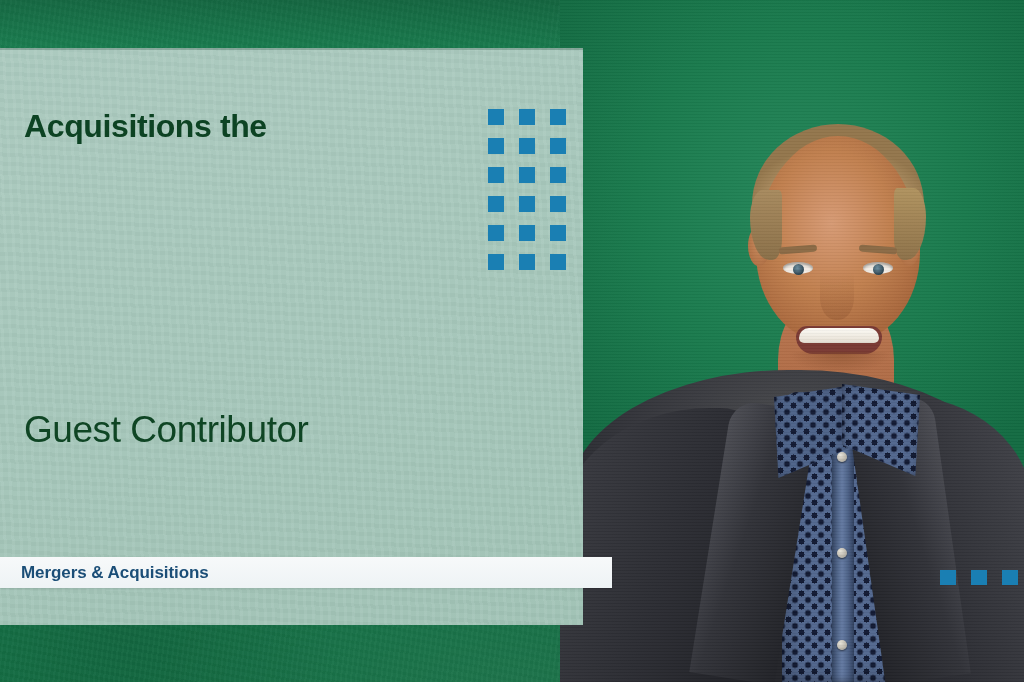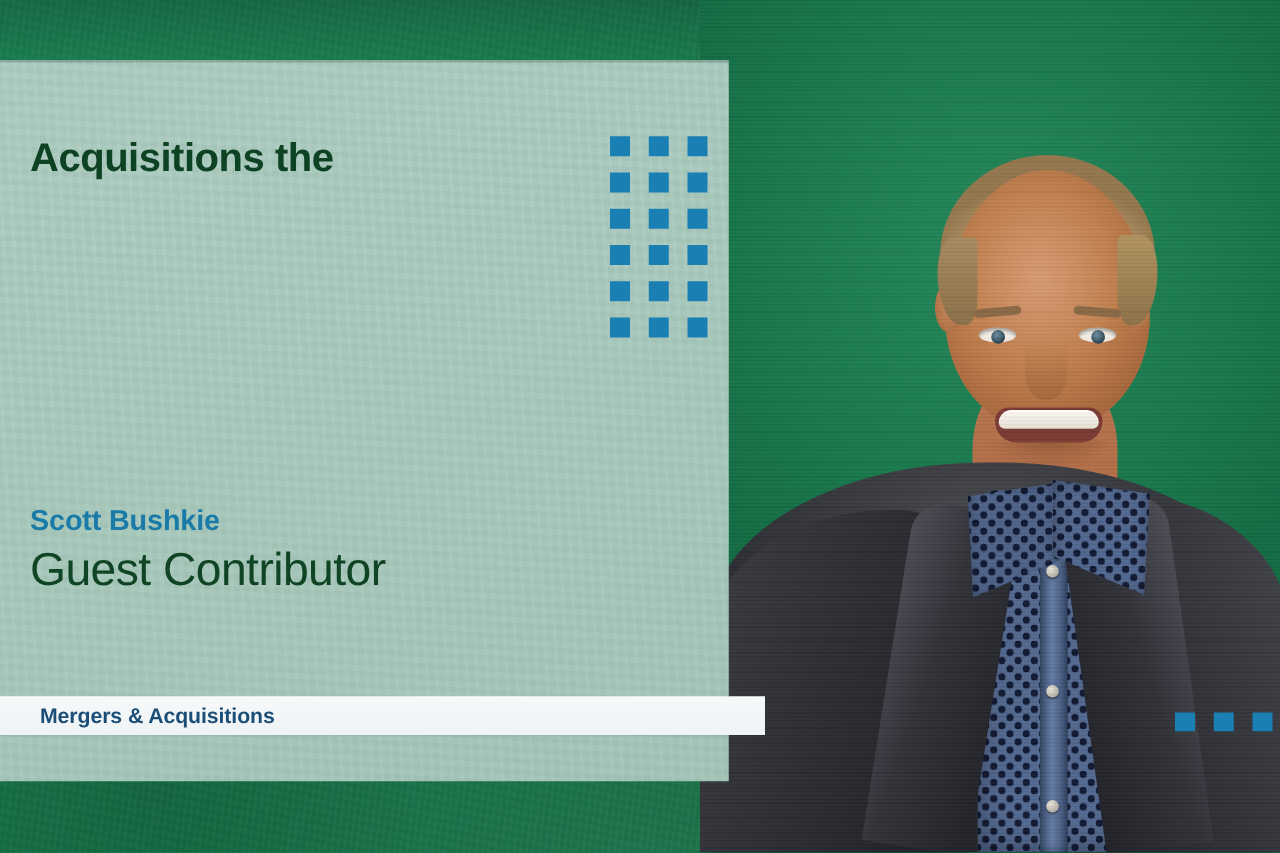--- a/index.html
+++ b/index.html
@@ -243,21 +243,21 @@
   }
 
   
   #category-bar {
     position:absolute; left:0; top:557px; width:612px; height:31px;
     background:linear-gradient(180deg,#f7f9fa,#eef3f5);
     display:flex; align-items:center;
     box-shadow:0 1px 2px rgba(0,0,0,.10);
   }
   #category-label {
-    margin-left:32px; color:#1b4e77;
+    margin-left:21px; color:#1b4e77;
     font-size:17px; font-weight:bold; letter-spacing:-.004em;
   }
 
   
   #corner-dots {
     position:absolute; left:940px; top:570px;
     display:flex; gap:15px;
   }
   #corner-dots i { display:block; width:16px; height:15px; background:#1a7fb3; }
 </style>
@@ -333,21 +333,20 @@
   <i></i>
   <i></i>
   <i></i>
   <i></i>
   <i></i>
   <i></i>
   <i></i>
 </div>
 
 <div id="byline">
-  <div id="author-name">Scott Bushkie</div>
   <div id="author-role">Guest Contributor</div>
 </div>
 
 <div id="category-bar">
   <span id="category-label">Mergers &amp; Acquisitions</span>
 </div>
 
 <div id="corner-dots">
   <i></i>
   <i></i>

